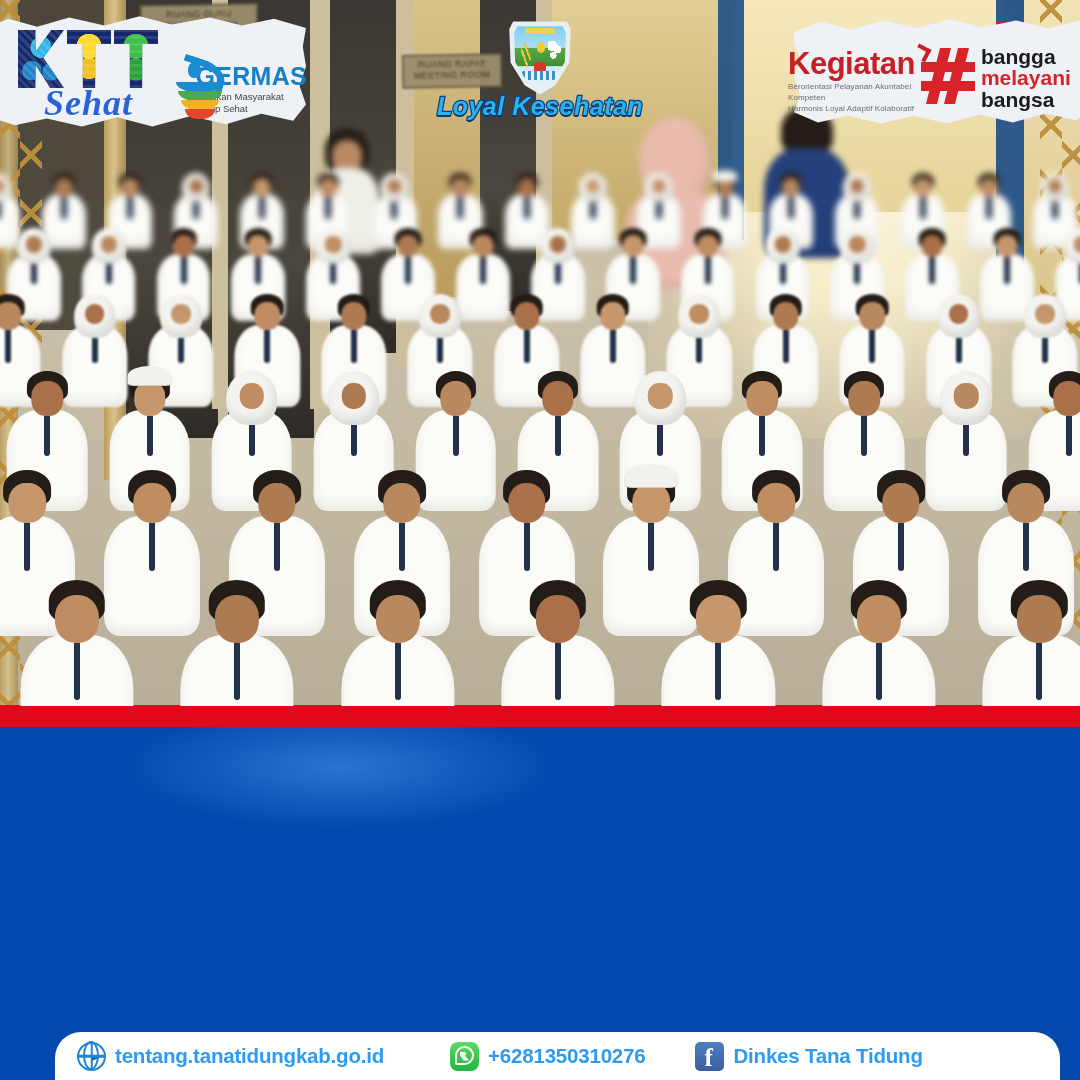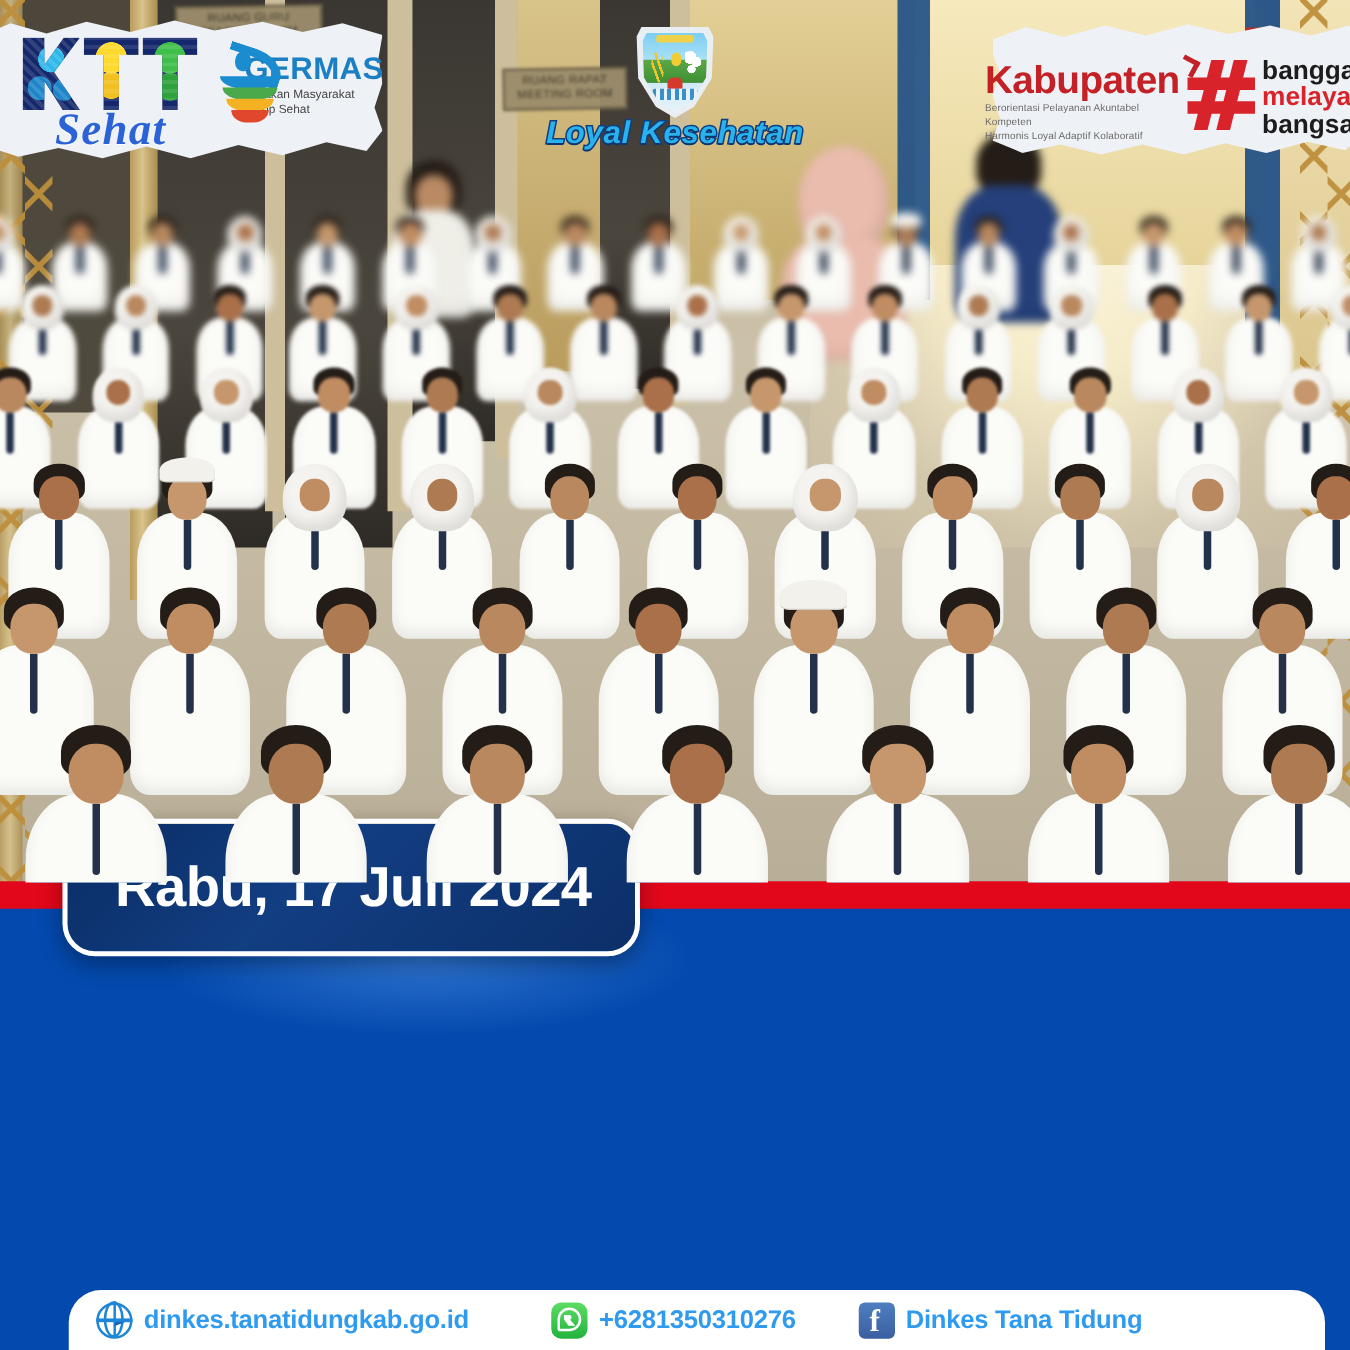--- a/index.html
+++ b/index.html
@@ -148,21 +148,21 @@
     clip-path:polygon(0 0,100% 0,100% 24%,64% 24%,64% 100%,36% 100%,36% 24%,0 24%);
   }
   .ktt-sehat {
     position:absolute; left:26px; top:52px;
     font-family:"Liberation Serif", serif; font-style:italic; font-weight:700;
     font-size:36px; color:#2b63d6; letter-spacing:1px;
     text-shadow:0 1px 0 #fff;
   }
 
   
-  .germas { position:absolute; left:172px; top:29px; width:135px; height:78px; display:flex; align-items:center; gap:8px; }
+  .germas { position:absolute; left:172px; top:50px; width:135px; height:78px; display:flex; align-items:center; gap:8px; }
   .germas-mark { position:relative; width:56px; height:62px; }
   .gm-dot { position:absolute; left:16px; top:4px; width:13px; height:16px; background:#1b8ccf; border-radius:50% 50% 45% 45%; }
   .gm-arc { position:absolute; left:8px; top:2px; width:46px; height:30px;
     border-top:7px solid #1b8ccf; border-right:7px solid #1b8ccf;
     border-radius:0 60% 0 0; transform:rotate(18deg); }
   .gm-sw { position:absolute; left:4px; height:10px; border-radius:0 0 40% 40%/0 0 100% 100%; }
   .gm-sw.b { top:24px; width:48px; background:#1b8ccf; }
   .gm-sw.g { top:33px; width:44px; left:6px; background:#4aa94a; }
   .gm-sw.y { top:42px; width:38px; left:9px; background:#f4b223; }
   .gm-sw.r { top:51px; width:30px; left:13px; background:#e0472c; }
@@ -857,21 +857,21 @@
         <div class="emb-red"></div>
         <div class="emb-wave"></div>
       </div>
     </div>
     <div class="dinkes-l1">Loyal Kesehatan</div>
   </div>
 
   <div class="berakhlak" style="z-index:12;">
     <div class="bk-left">
       <div class="bk-title">
-        <span>Kabupaten</span>
+        <span>Kegiatan</span>
         <span class="bk-caret"></span>
       </div>
       <div class="bk-sub">
         <div>Berorientasi Pelayanan Akuntabel Kompeten</div>
         <div>Harmonis Loyal Adaptif Kolaboratif</div>
       </div>
     </div>
     <div class="bk-hash">
       <i class="v1"></i>
         <i class="v2"></i>
@@ -884,34 +884,31 @@
       <div class="bk-r3">bangsa</div>
     </div>
   </div>
 
   <div class="red-bar"></div>
 
   <div class="lower">
     <div class="lower-glow"></div>
   </div>
 
-  <div class="date-badge">
-    <div class="date-text">Rabu, 17 Juli 2024</div>
-  </div>
 
 
 
   <div class="footer">
 
     <div class="fitem">
       <div class="ic ic-globe">
         <div class="globe-ell"></div>
           <div class="globe-cur"></div>
       </div>
-      <div class="flabel">dinkes.tanatidungkab.go.id</div>
+      <div class="flabel">tentang.tanatidungkab.go.id</div>
     </div>
     <div class="fgap"></div>
 
     <div class="fgap"></div>
 
     <div class="fitem">
       <div class="ic ic-wa">
         <div class="ph"></div>
           <div class="hn"></div>
       </div>

